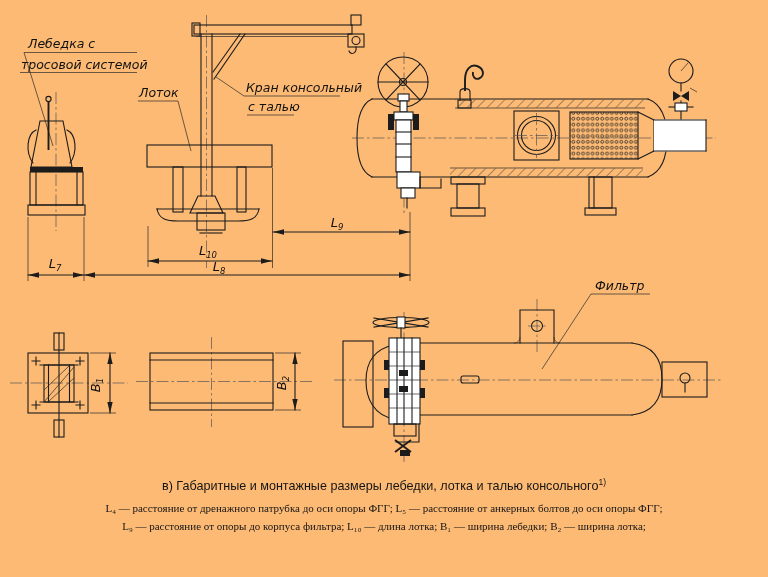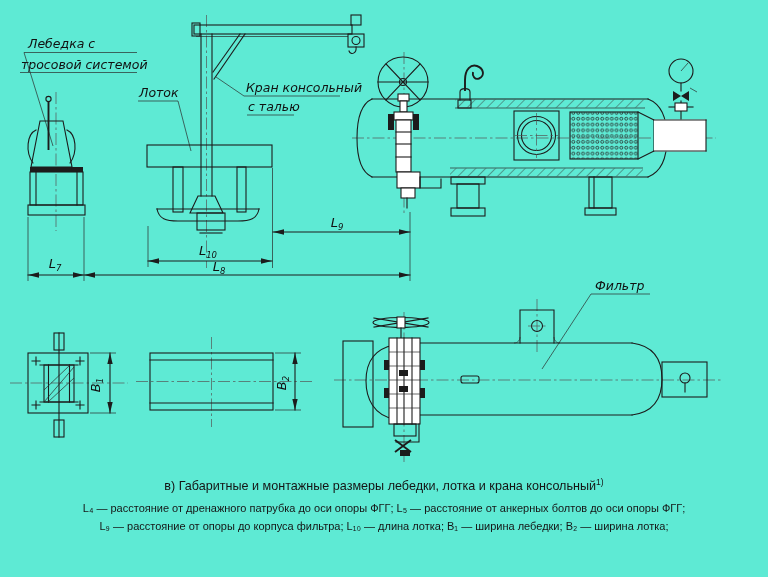--- a/index.html
+++ b/index.html
@@ -1,33 +1,33 @@
 <!DOCTYPE html>
 <html><head>
 <meta charset="utf-8">
 <style>
   html,body{margin:0;padding:0;background:#fff;}
-  .page{position:relative;width:768px;height:577px;background:#5eead4;overflow:hidden;
+  .page{position:relative;width:768px;height:577px;background:#fdba74;overflow:hidden;
         font-family:"Liberation Sans","DejaVu Sans",sans-serif;color:#111;}
   svg{position:absolute;left:0;top:0;}
   svg .ln{stroke:#1c1c1c;stroke-width:1.1;fill:none;stroke-linecap:square;}
   svg .lw{stroke:#1c1c1c;stroke-width:1.1;fill:#fff;}
   svg .thin{stroke:#2a2a2a;stroke-width:0.7;fill:none;}
   svg .thk{stroke:#1c1c1c;stroke-width:1.9;fill:none;}
   svg .cl{stroke:#555;stroke-width:0.7;stroke-dasharray:12 3 2.5 3;fill:none;}
   svg .blk{fill:#1c1c1c;stroke:none;}
   svg text{font-family:"DejaVu Sans","Liberation Sans",sans-serif;fill:#111;}
   svg .callout{font-size:12.5px;font-style:italic;}
   svg .dim{font-size:13px;font-style:italic;}
   svg .dimsub{font-size:8.5px;font-style:italic;}
   .caption{position:absolute;left:0;top:477px;width:768px;text-align:center;
            font-size:12.6px;color:#151515;}
   .caption sup{font-size:8.5px;}
   .legend{position:absolute;left:0;top:500px;width:768px;text-align:center;
-          font-size:11px;line-height:17.5px;color:#151515;}
+          font-size:11px;line-height:17.5px;color:#151515;font-family:Liberation Serif, serif;}
   .legend p{margin:0;}
 </style>
 </head>
 <body>
 
 <div class="page">
 
 <svg width="768" height="472" viewBox="0 0 768 472">
   <defs>
     <pattern id="hatch" width="7" height="7" patternUnits="userSpaceOnUse" patternTransform="rotate(45)">
@@ -304,20 +304,20 @@
       <rect class="blk" x="400" y="450" width="10" height="6"></rect>
     </g>
     <g>
       <rect class="ln" x="662" y="362" width="45" height="35"></rect>
       <circle class="ln" cx="685" cy="378" r="5"></circle>
       <line class="ln" x1="685" y1="383" x2="685" y2="392"></line>
     </g>
   </g>
 </svg>
 
-<div class="caption"><span>в) Габаритные и монтажные размеры лебедки, лотка и крана консольный</span><sup>1)</sup></div>
+<div class="caption"><span>в) Габаритные и монтажные размеры лебедки, лотка и талью консольного</span><sup>1)</sup></div>
 
 <div class="legend">
   <p>L₄ — расстояние от дренажного патрубка до оси опоры ФГГ; L₅ — расстояние от анкерных болтов до оси опоры ФГГ;</p>
   <p>L₉ — расстояние от опоры до корпуса фильтра; L₁₀ — длина лотка; B₁ — ширина лебедки; B₂ — ширина лотка;</p>
 </div>
 
 </div>
 
 </body></html>

